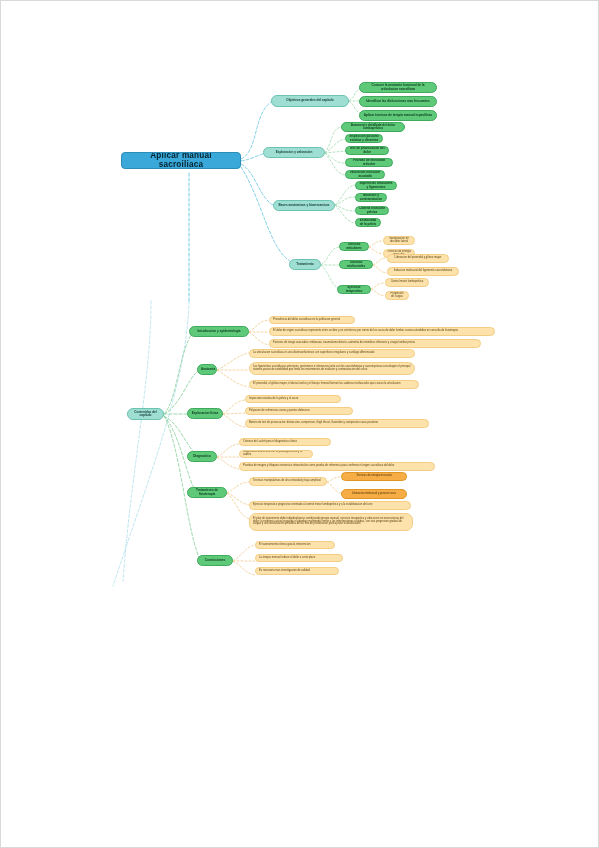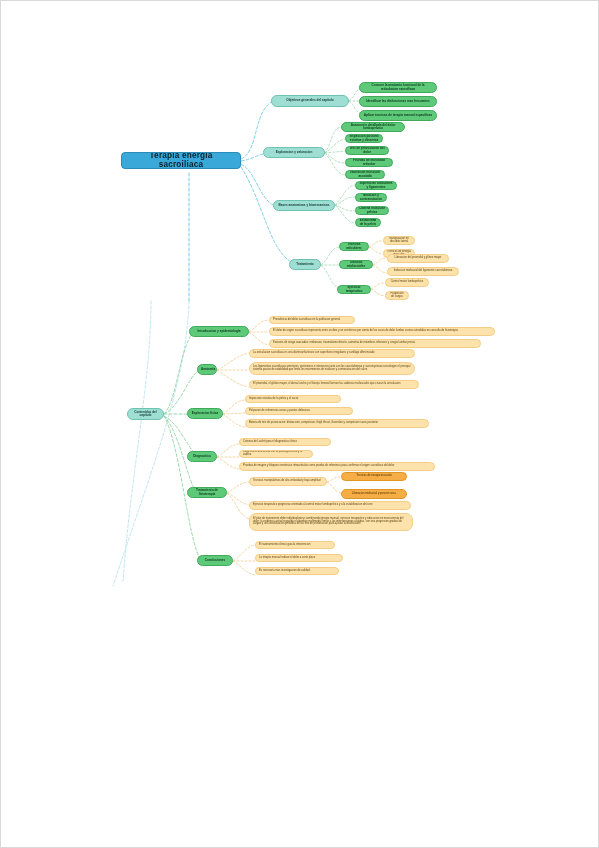--- a/index.html
+++ b/index.html
@@ -107,21 +107,21 @@
         <path d="M326 481 C 334 478, 332 476, 340 476" stroke="#f0c98a" stroke-width=".8" stroke-dasharray="2 2"></path>
         <path d="M326 481 C 334 486, 332 490, 340 492" stroke="#f0c98a" stroke-width=".8" stroke-dasharray="2 2"></path>
 
         <path d="M232 560 C 242 554, 244 546, 254 544" stroke="#f0c98a" stroke-width=".8" stroke-dasharray="2 2"></path>
         <path d="M232 560 L254 560" stroke="#f0c98a" stroke-width=".8" stroke-dasharray="2 2"></path>
         <path d="M232 560 C 242 566, 244 572, 254 574" stroke="#f0c98a" stroke-width=".8" stroke-dasharray="2 2"></path>
       </g>
     </svg>
 
     <div class="node n-root" style="left:120px;top:151px;width:120px;height:17px;">
-      <span>Terapia energia sacroiliaca</span>
+      <span>Aplicar manual sacroiliaca</span>
     </div>
 
     <div class="node n-teal" style="left:270px;top:94px;width:78px;height:12px;">
       <span>Objetivos generales del capitulo</span>
     </div>
     <div class="node n-green center" style="left:358px;top:81px;width:78px;height:11px;">
       <span>Conocer la anatomia funcional de la articulacion sacroiliaca</span>
     </div>
     <div class="node n-green center" style="left:358px;top:95px;width:78px;height:11px;">
       <span>Identificar las disfunciones mas frecuentes</span>

